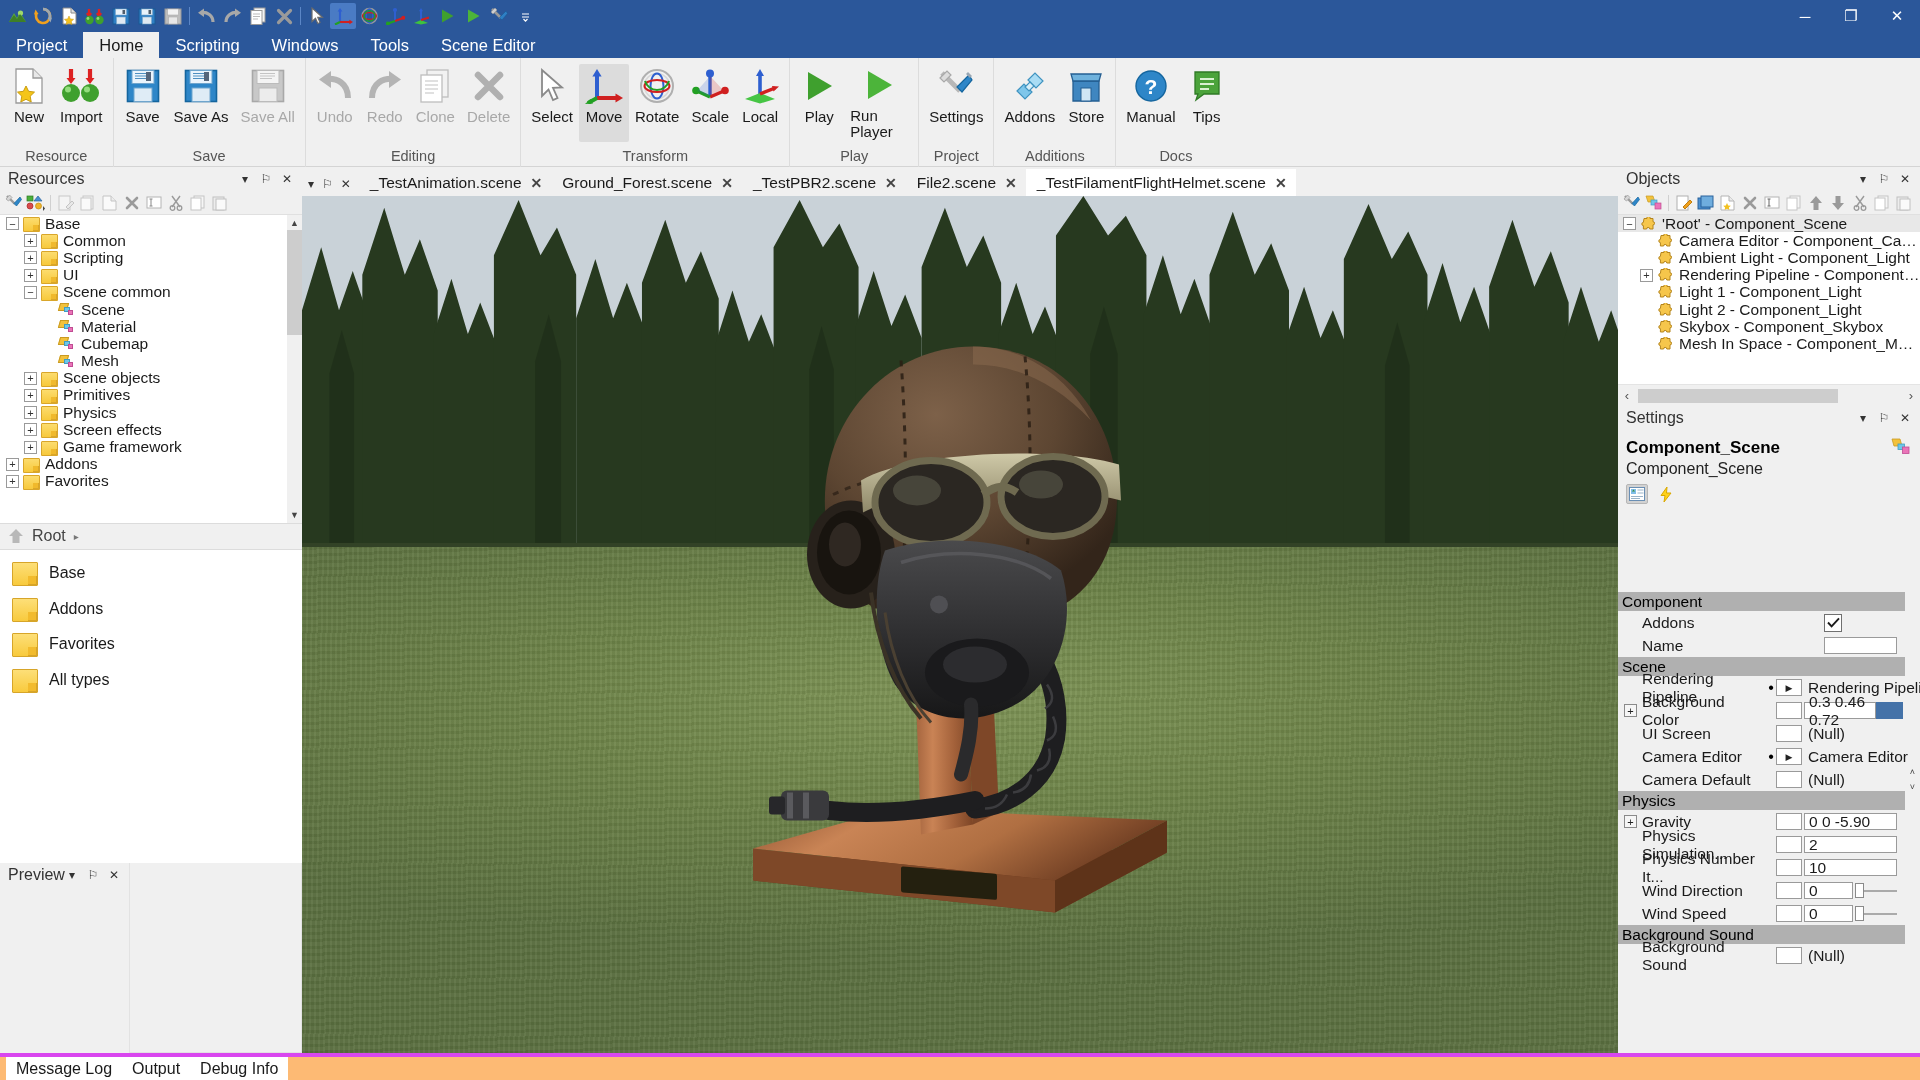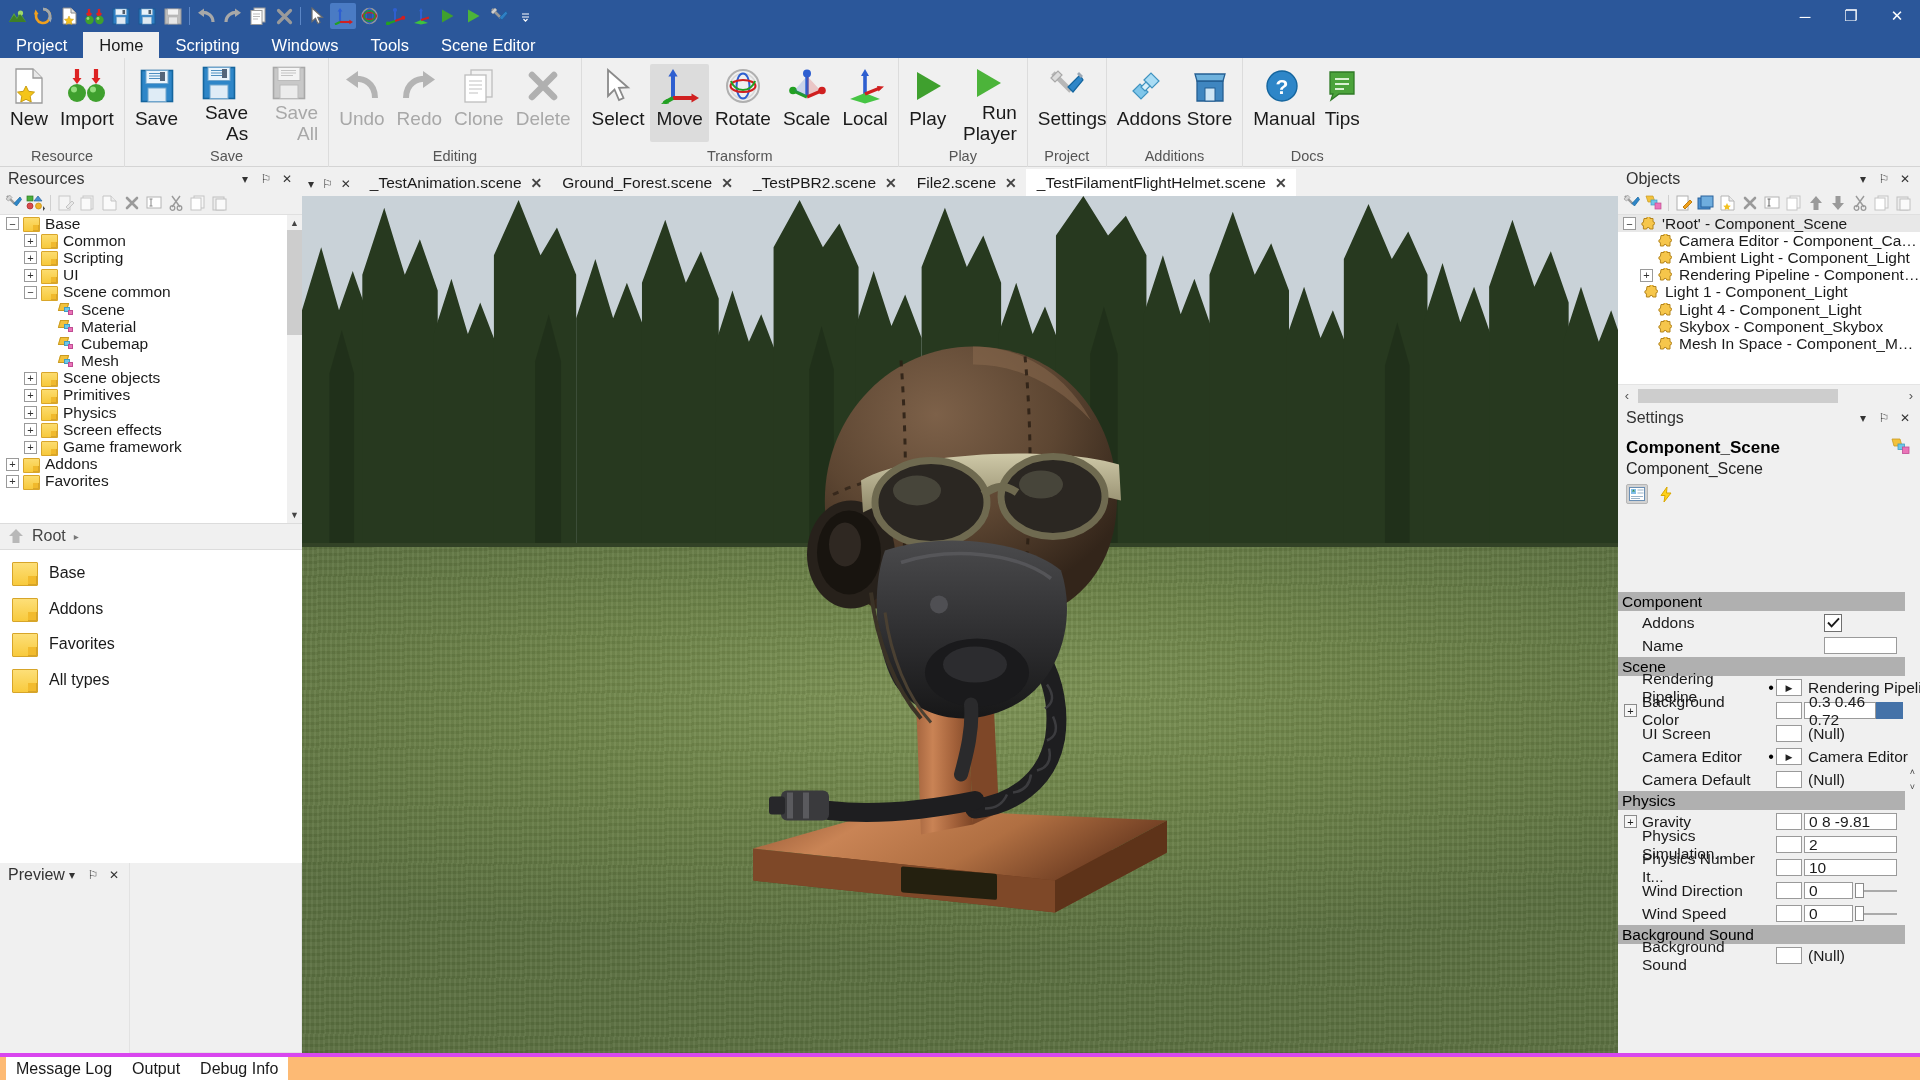--- a/index.html
+++ b/index.html
@@ -57,21 +57,21 @@
     height:22px; display:flex; align-items:center; justify-content:center;
     font-size:14.5px; color:#555; border-top:0px;
   }
   .rgroup + .rgroup { border-left:1px solid #dcdcdc; }
   .rbtn {
     min-width:50px; padding:2px 6px; display:flex; flex-direction:column; align-items:center;
     justify-content:flex-start; gap:3px; border-radius:2px; height:78px;
   }
   .rbtn.sel { background:#dcdcdc; }
   .rbtn .ico { height:40px; display:flex; align-items:center; justify-content:center; }
-  .rbtn .lbl { font-size:19px; color:#1a1a1a; text-align:right; line-height:1.08; max-width:58px;}
+  .rbtn .lbl { font-size:15px; color:#1a1a1a; text-align:left; line-height:1.08; max-width:58px;}
   .rbtn.disabled .lbl { color:#a8a8a8; }
 
   
   .main { flex:1; display:flex; min-height:0; background:#f0f0f0; }
 
   
   .leftcol { width:302px; display:flex; flex-direction:column; flex:0 0 302px; background:#f0f0f0; }
 
   .panel { display:flex; flex-direction:column; min-height:0; background:#fff; }
   .panel-head {
@@ -1242,37 +1242,37 @@
               </div>
               <div class="tnode" style="padding-left: 22px;">
                 <span class="texp">+</span>
                 <span class="tico">
                   <svg width="15" height="14" viewBox="0 0 15 14">
                     <path d="M4 1.5 h3 a1.6 1.6 0 1 1 3 0 h3 v3.2 a1.6 1.6 0 1 1 0 3.2 V12 h-3.2 a1.6 1.6 0 1 0 -3.2 0 H3.4 V8.6 a1.6 1.6 0 1 1 0 -3.2 Z" fill="#f6c64b" stroke="#b5851c" stroke-width="1"></path>
                   </svg>
                 </span>
                 <span class="tlabel">Rendering Pipeline - Component_RenderingPipeline_</span>
               </div>
-              <div class="tnode" style="padding-left: 8px;">
+              <div class="tnode" style="padding-left: 22px;">
                 <span class="texp hidden"></span>
                 <span class="tico">
                   <svg width="15" height="14" viewBox="0 0 15 14">
                     <path d="M4 1.5 h3 a1.6 1.6 0 1 1 3 0 h3 v3.2 a1.6 1.6 0 1 1 0 3.2 V12 h-3.2 a1.6 1.6 0 1 0 -3.2 0 H3.4 V8.6 a1.6 1.6 0 1 1 0 -3.2 Z" fill="#f6c64b" stroke="#b5851c" stroke-width="1"></path>
                   </svg>
                 </span>
                 <span class="tlabel">Light 1 - Component_Light</span>
               </div>
               <div class="tnode" style="padding-left: 22px;">
                 <span class="texp hidden"></span>
                 <span class="tico">
                   <svg width="15" height="14" viewBox="0 0 15 14">
                     <path d="M4 1.5 h3 a1.6 1.6 0 1 1 3 0 h3 v3.2 a1.6 1.6 0 1 1 0 3.2 V12 h-3.2 a1.6 1.6 0 1 0 -3.2 0 H3.4 V8.6 a1.6 1.6 0 1 1 0 -3.2 Z" fill="#f6c64b" stroke="#b5851c" stroke-width="1"></path>
                   </svg>
                 </span>
-                <span class="tlabel">Light 4 - Component_Light</span>
+                <span class="tlabel">Light 2 - Component_Light</span>
               </div>
               <div class="tnode" style="padding-left: 22px;">
                 <span class="texp hidden"></span>
                 <span class="tico">
                   <svg width="15" height="14" viewBox="0 0 15 14">
                     <path d="M4 1.5 h3 a1.6 1.6 0 1 1 3 0 h3 v3.2 a1.6 1.6 0 1 1 0 3.2 V12 h-3.2 a1.6 1.6 0 1 0 -3.2 0 H3.4 V8.6 a1.6 1.6 0 1 1 0 -3.2 Z" fill="#f6c64b" stroke="#b5851c" stroke-width="1"></path>
                   </svg>
                 </span>
                 <span class="tlabel">Skybox - Component_Skybox</span>
               </div>
@@ -1418,21 +1418,21 @@
               </div>
               <div class="grp-head">Physics</div>
               <div class="prow">
                 <div class="prow-name">
                   <span class="pexp">+</span>
                   <span>Gravity</span>
                 </div>
                 <div class="prow-val">
                   <span class="dot"></span>
                   <span class="swatchbox"></span>
-                  <span class="valinput" style="margin-left:2px;margin-right:6px;">0 8 -9.81</span>
+                  <span class="valinput" style="margin-left:2px;margin-right:6px;">0 0 -5.90</span>
                 </div>
               </div>
               <div class="prow">
                 <div class="prow-name">
                   <span class="pexp sp">+</span>
                   <span>Physics Simulation...</span>
                 </div>
                 <div class="prow-val">
                   <span class="dot"></span>
                   <span class="swatchbox"></span>

